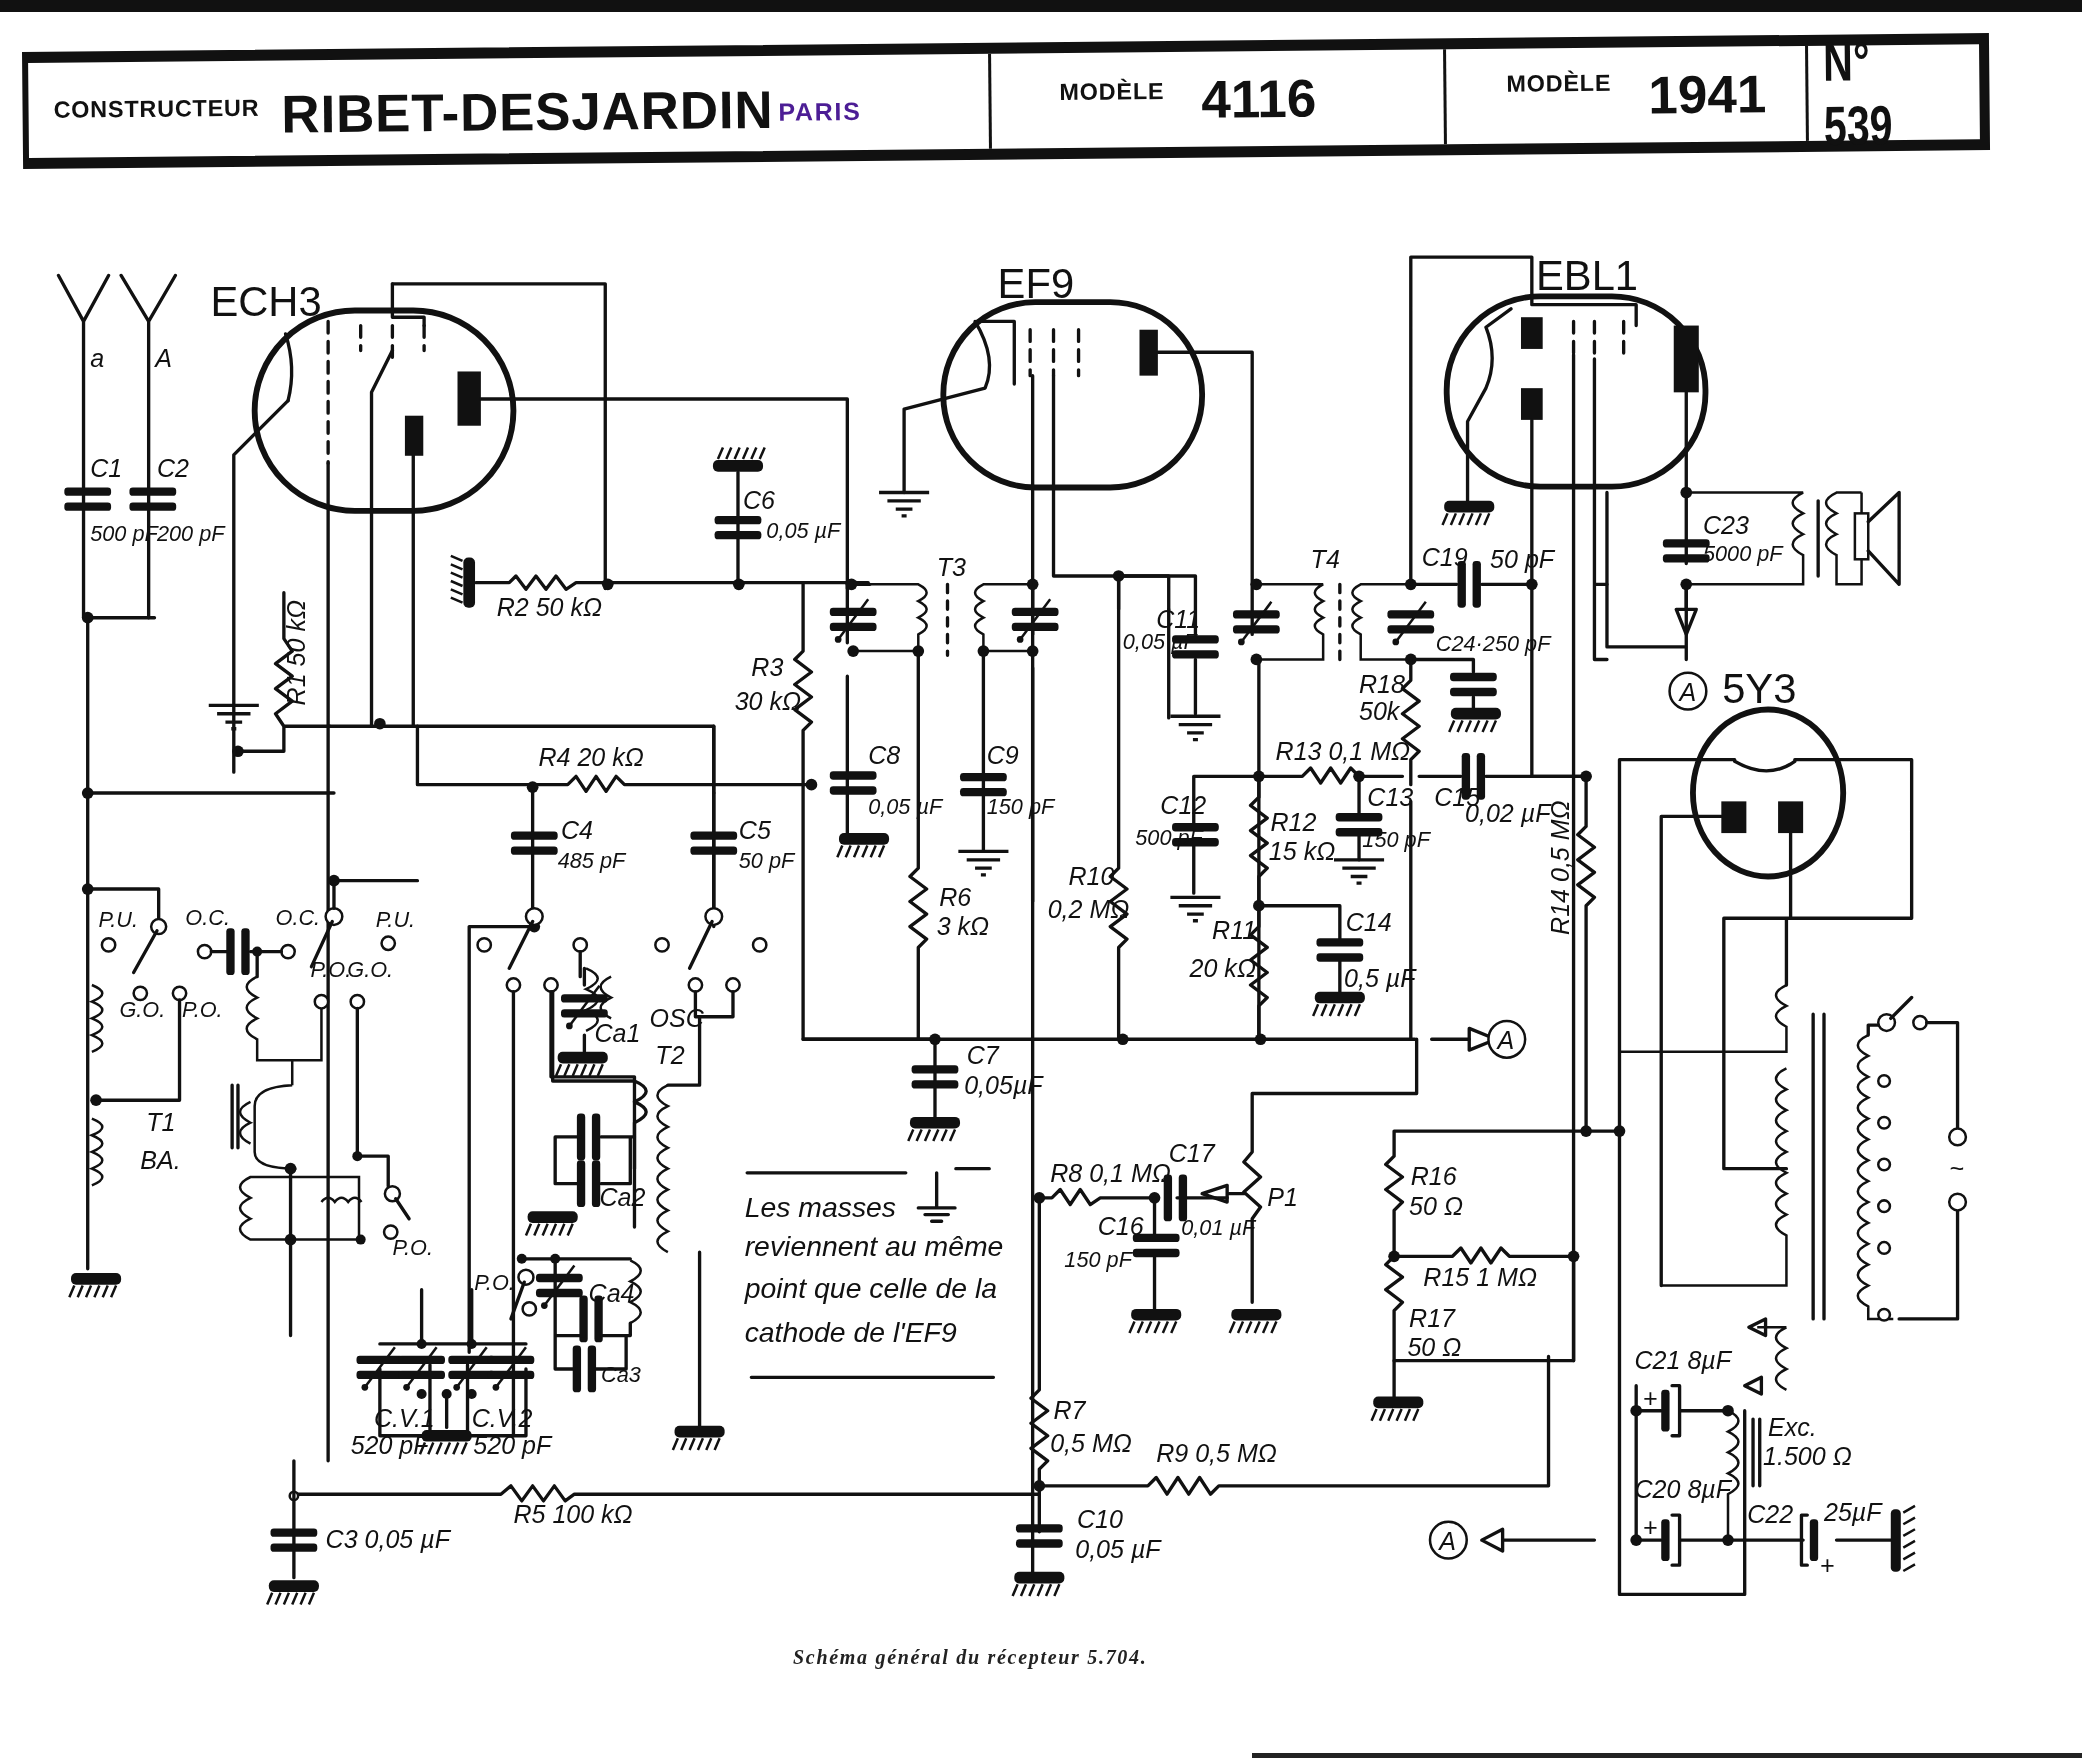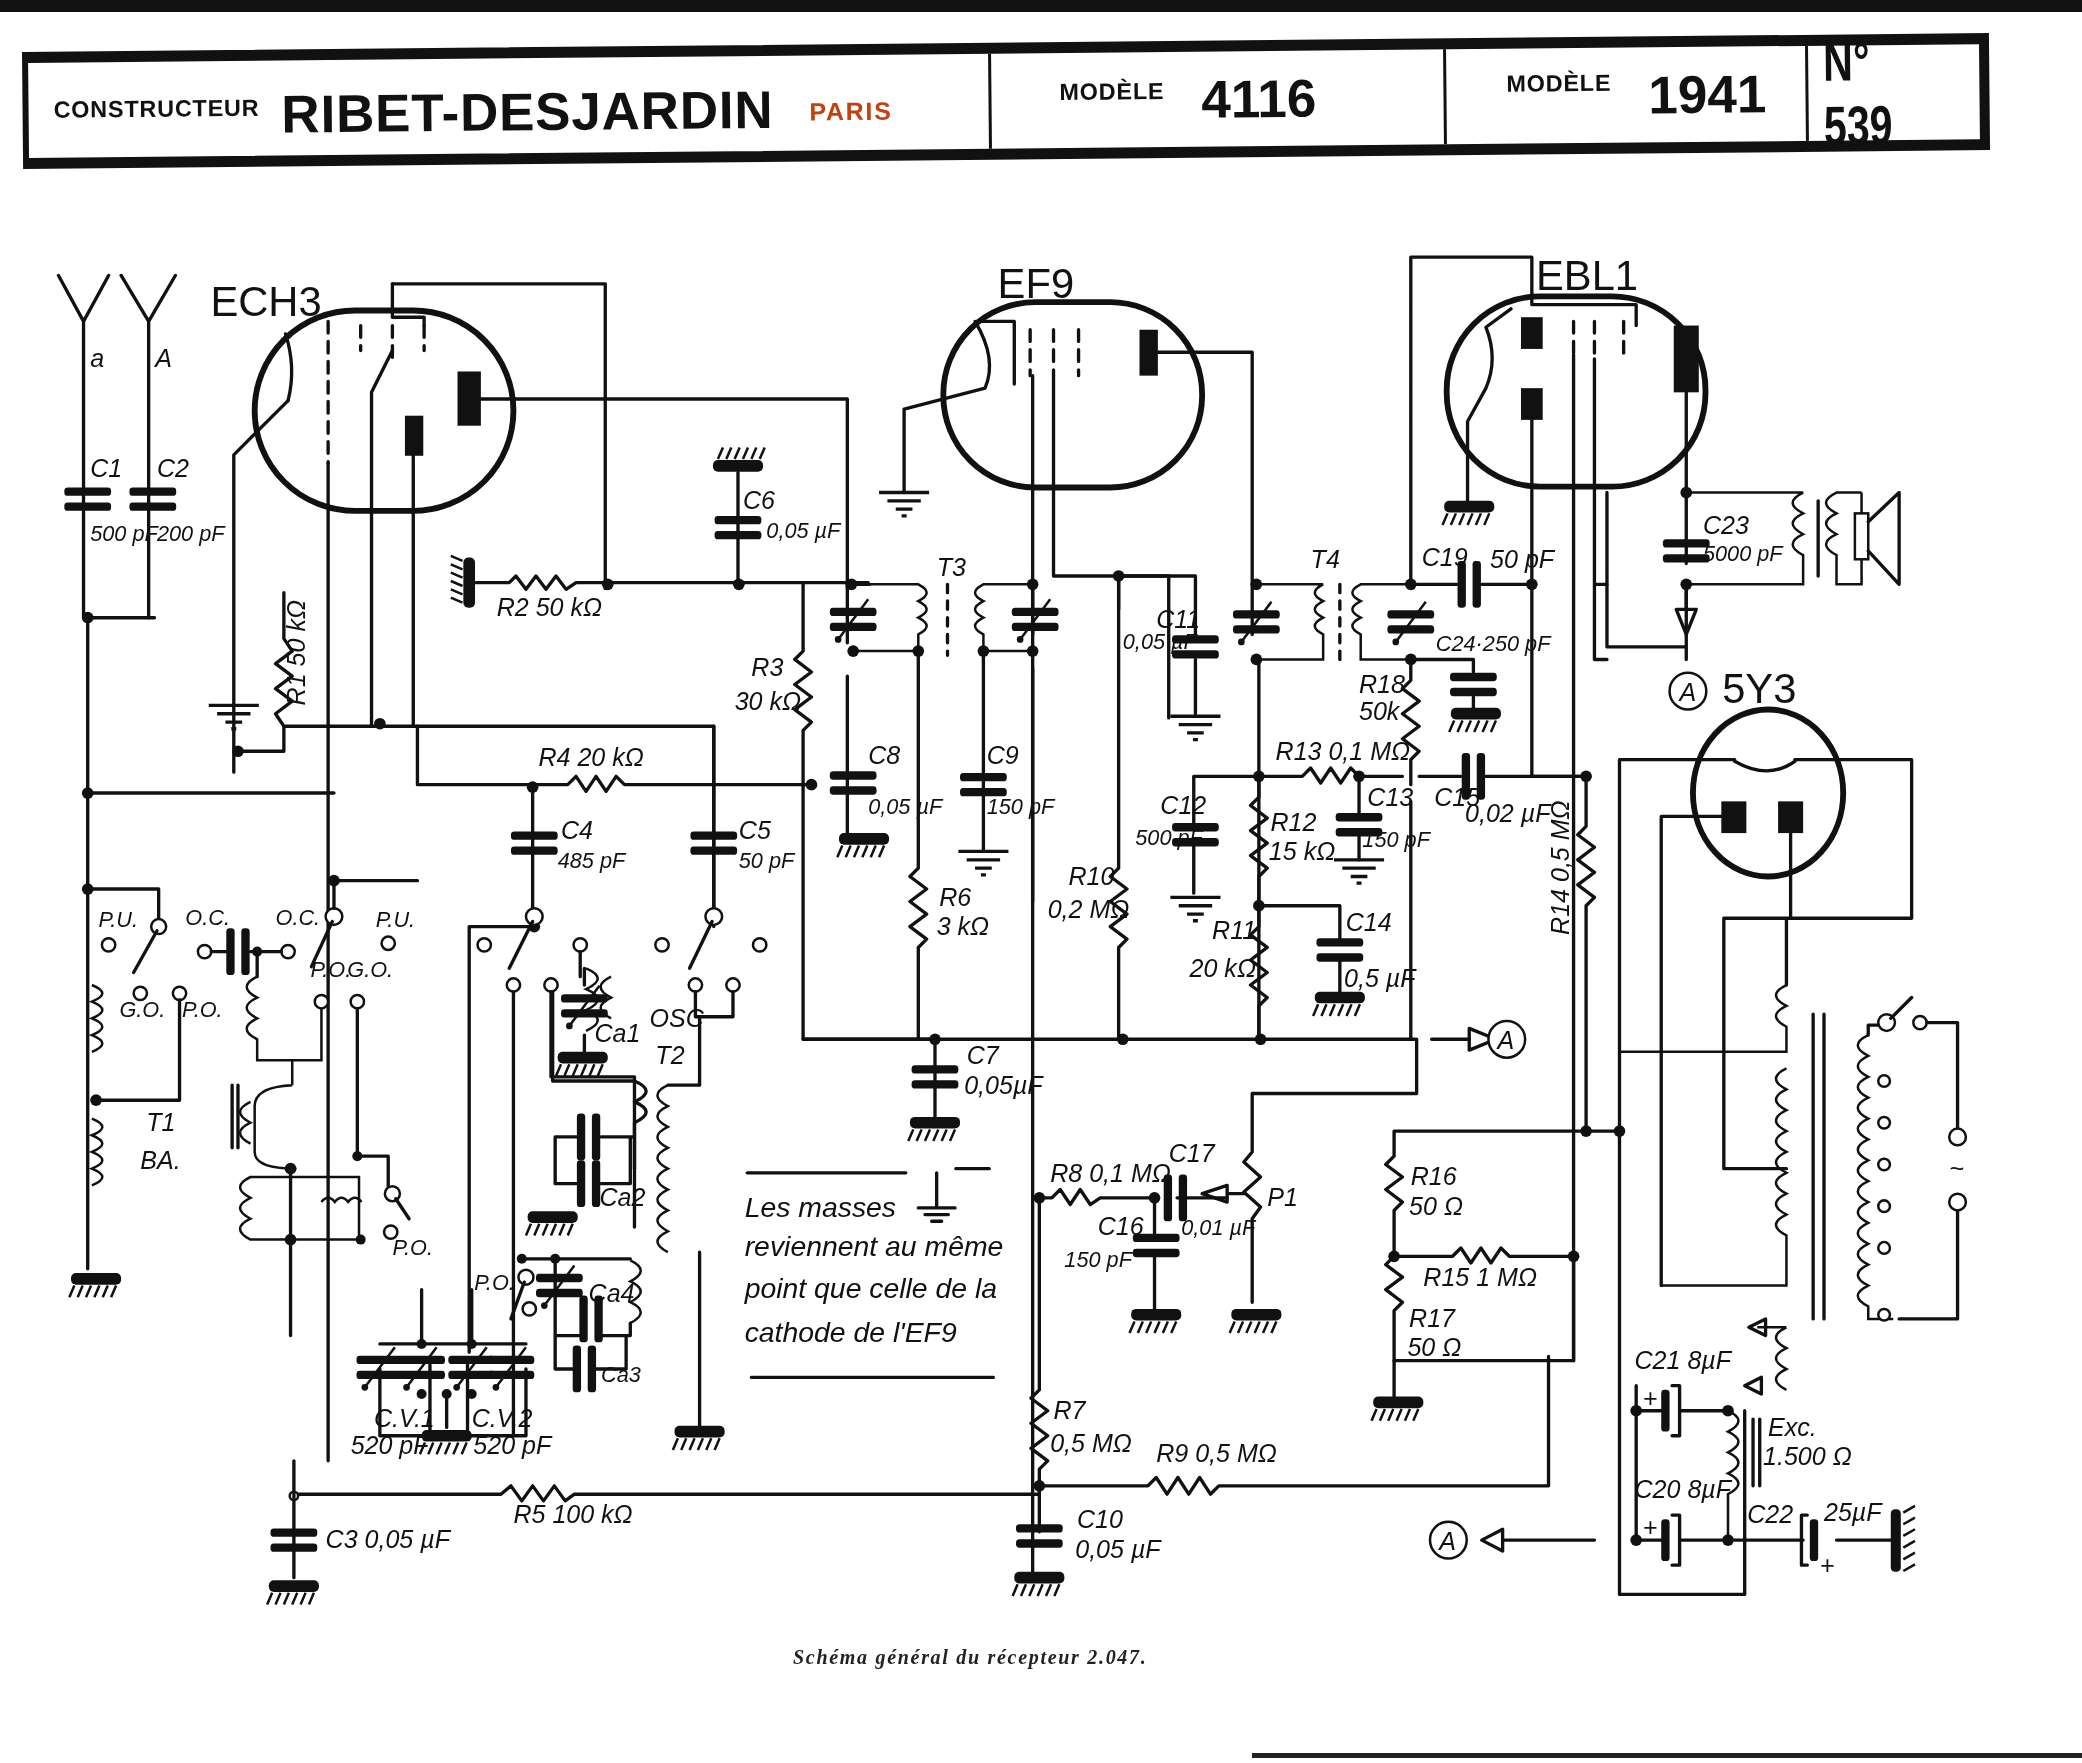--- a/index.html
+++ b/index.html
@@ -4,21 +4,21 @@
 <style>
   html,body{margin:0;padding:0;background:#fff;}
   body{width:2082px;height:1763px;overflow:hidden;position:relative;font-family:"Liberation Sans",sans-serif;}
   .topband{position:absolute;left:0;top:0;width:2082px;height:11.7px;background:#111;}
   .botband{position:absolute;left:1252px;top:1753px;width:830px;height:5px;background:#222;}
   .header{position:absolute;left:22px;top:52px;width:1967px;height:117px;border:11.7px solid #111;border-left-width:6.7px;border-right-width:10px;background:#fff;box-sizing:border-box;transform:rotate(-0.55deg);transform-origin:left top;}
   .hcell{position:absolute;top:0;height:100%;display:flex;align-items:center;}
   .hsep{position:absolute;top:0;width:2.5px;height:100%;background:#111;}
   .lab{font-weight:bold;font-size:23.4px;letter-spacing:0.8px;color:#111;}
   .brand{font-weight:bold;font-size:53px;color:#111;letter-spacing:0.8px;}
-  .paris{font-weight:bold;font-size:25px;color:#c2410c;letter-spacing:1.7px;margin-left:36px;margin-top:18.4px;}
+  .paris{font-weight:bold;font-size:25px;color:#4c1d95;letter-spacing:1.7px;margin-left:5px;margin-top:18.4px;}
   .big{font-weight:bold;font-size:53px;color:#111;}
   .condensed{font-weight:bold;font-size:55px;color:#111;transform:scaleX(0.75);transform-origin:left center;}
   svg{position:absolute;left:0;top:0;}
   .w{stroke:#111;stroke-width:4;fill:none;stroke-linecap:round;stroke-linejoin:round;}
   .tw{stroke:#111;stroke-width:3;fill:none;}
   .bulb{stroke:#111;stroke-width:7;fill:none;}
   .plate{fill:#111;}
   .dot{fill:#111;}
   .term{fill:#fff;stroke:#111;stroke-width:3;}
   .lbl{font-family:"Liberation Sans",sans-serif;font-style:italic;font-size:30px;fill:#111;}
@@ -509,15 +509,15 @@
   <text class="lbl" x="2093" y="1825">C22</text>
   <text class="lbl" x="2185" y="1822">25µF</text>
   <path class="tw" d="M2070 1690 q25 12 0 25 q25 12 0 25 q25 12 0 25 q25 12 0 25 V1845"></path>
   <path class="w" d="M2100 1700 V1780 M2108 1700 V1780"></path>
   <text class="lbl" x="2118" y="1720">Exc.</text>
   <text class="lbl" x="2112" y="1755">1.500 Ω</text>
   <rect x="2265" y="1808" width="12" height="75" rx="5" fill="#111"></rect>
   <path d="M2280 1812 l14 -8 M2280 1826 l14 -8 M2280 1840 l14 -8 M2280 1854 l14 -8 M2280 1868 l14 -8 M2280 1882 l14 -8" stroke="#111" stroke-width="3"></path>
 </svg>
 
-<div class="caption">Schéma général du récepteur 2.047.</div>
+<div class="caption">Schéma général du récepteur 5.704.</div>
 <div class="botband"></div>
 
 
 </body></html>

